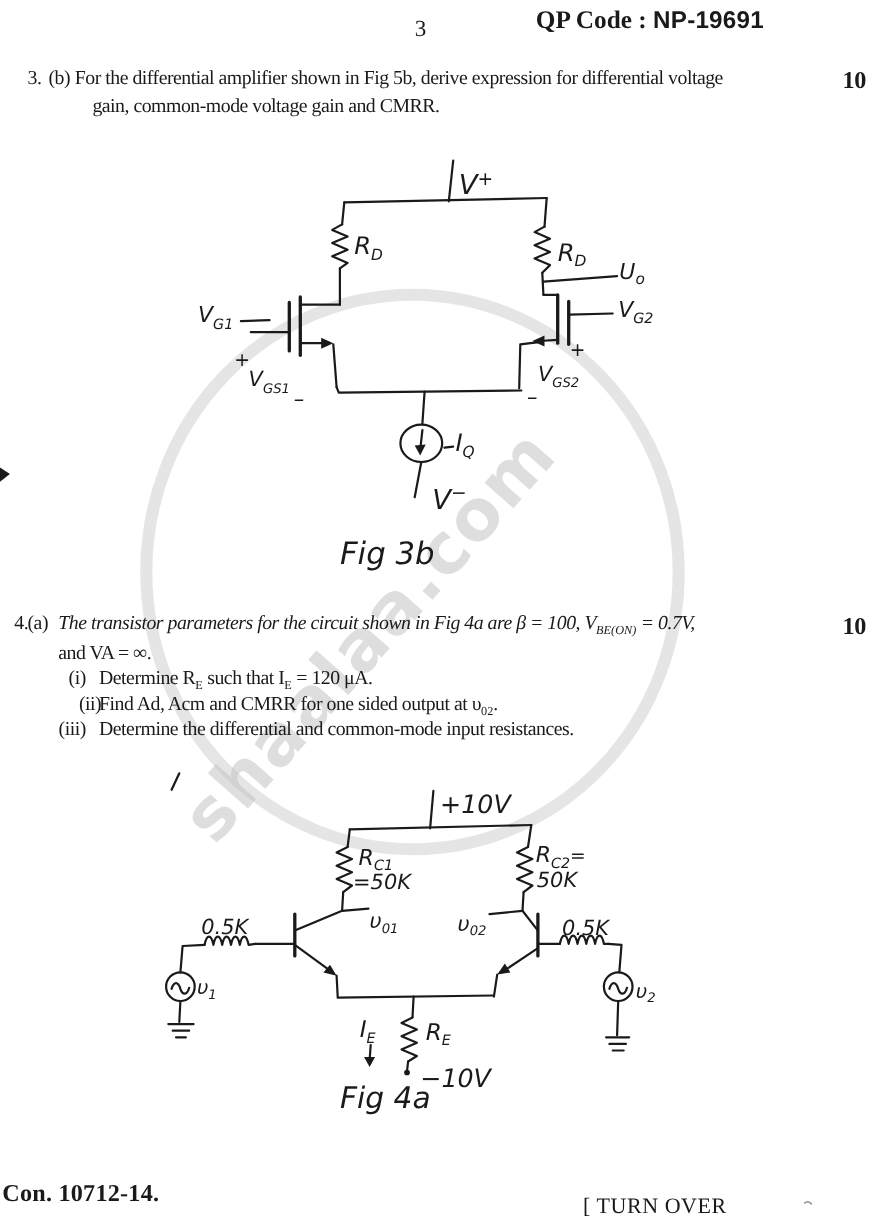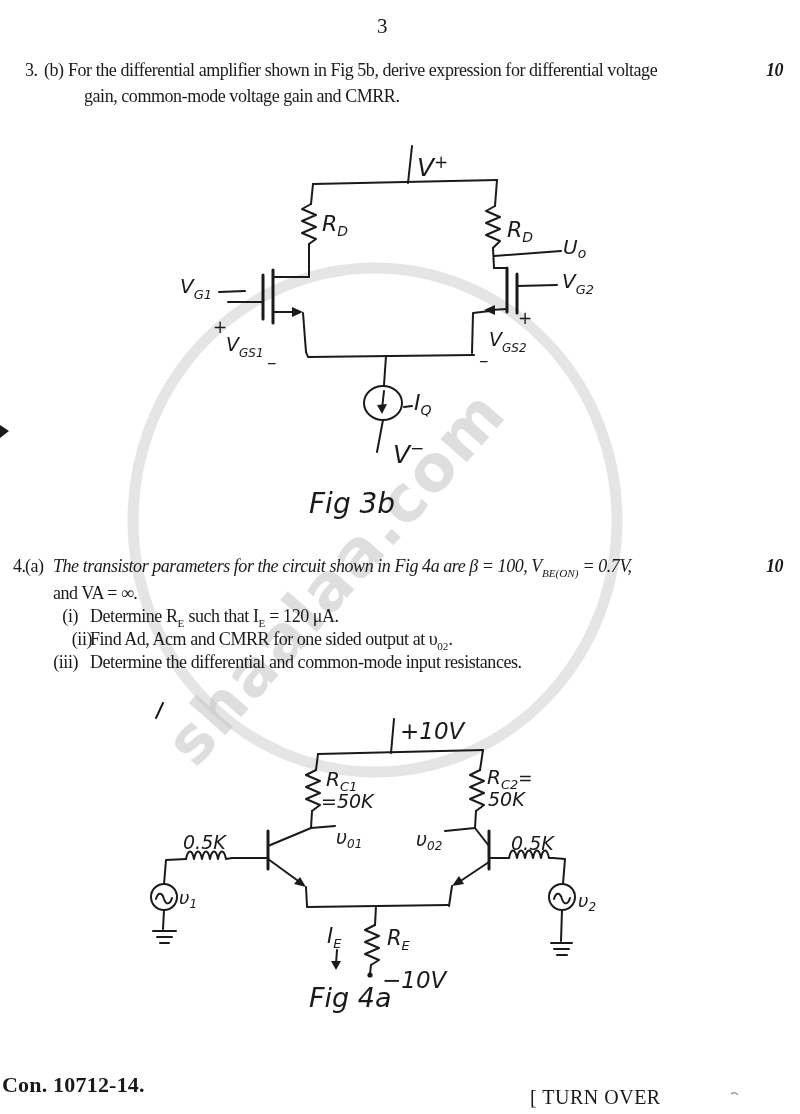--- a/index.html
+++ b/index.html
@@ -9,21 +9,21 @@
     font-family:"Liberation Serif", serif;color:#1a1a1a;
   }
   .abs{position:absolute;}
   
   .page-number{left:377px;top:14px;font-size:21px;}
   .qp-code{left:487px;top:5px;font-size:23px;font-weight:600;}
   .qp-code .qp-value{font-family:"Liberation Sans",sans-serif;font-weight:bold;font-size:22px;letter-spacing:.2px;}
   
   .qtext{font-size:18px;letter-spacing:-0.45px;white-space:nowrap;}
   .qtext sub{font-size:0.62em;letter-spacing:0;}
-  .marks{font-size:18px;font-weight:600;font-style:italic;}
+  .marks{font-size:22px;font-weight:600;}
   .item-label{width:40px;text-align:right;}
   
   svg.layer{position:absolute;left:0;top:0;pointer-events:none;}
   .ink{stroke:#1a1a1a;stroke-width:2;fill:none;stroke-linecap:round;stroke-linejoin:round;}
   .ink-bar{stroke:#1a1a1a;stroke-width:3;fill:none;stroke-linecap:round;}
   .ink-fill{fill:#1a1a1a;stroke:none;}
   .hw{font-family:"DejaVu Sans",sans-serif;font-style:italic;fill:#1a1a1a;}
   
   .footer-con{left:2px;top:1072px;font-size:22px;font-weight:bold;letter-spacing:.2px;}
   .footer-visit{left:25px;top:1075px;font-family:"Liberation Sans",sans-serif;font-size:19px;color:#1f1f1f;}
@@ -168,20 +168,24 @@
       <text class="hw" x="179" y="904" font-size="18"><tspan>υ</tspan><tspan dy="4" font-size="12">1</tspan></text>
       <text class="hw" x="578" y="907" font-size="18"><tspan>υ</tspan><tspan dy="4" font-size="12">2</tspan></text>
       <text class="hw" x="327" y="943" font-size="21"><tspan>I</tspan><tspan dy="5" font-size="13">E</tspan></text>
       <text class="hw" x="387" y="945" font-size="21"><tspan>R</tspan><tspan dy="5" font-size="13">E</tspan></text>
       <text class="hw" x="382" y="988" font-size="23">−10V</text>
       <text class="hw" x="309" y="1007" font-size="27">Fig 4a</text>
     </g>
   </svg>
 
   <div class="abs page-number">3</div>
+  <div class="abs qp-code">
+    <span>QP Code :</span>
+    <span class="qp-value">NP-19691</span>
+  </div>
 
   <div>
     <span class="abs qtext" style="left:25px;top:60px;">3.</span>
     <span class="abs qtext" style="left:44px;top:60px;">(b)</span>
     <span class="abs qtext" style="left:68px;top:60px;">For the differential amplifier shown in Fig 5b, derive expression for differential voltage</span>
     <span class="abs qtext marks" style="left:766px;top:60px;">10</span>
     <span class="abs qtext" style="left:84px;top:86px;">gain, common-mode voltage gain and CMRR.</span>
   </div>
 
   <div>

